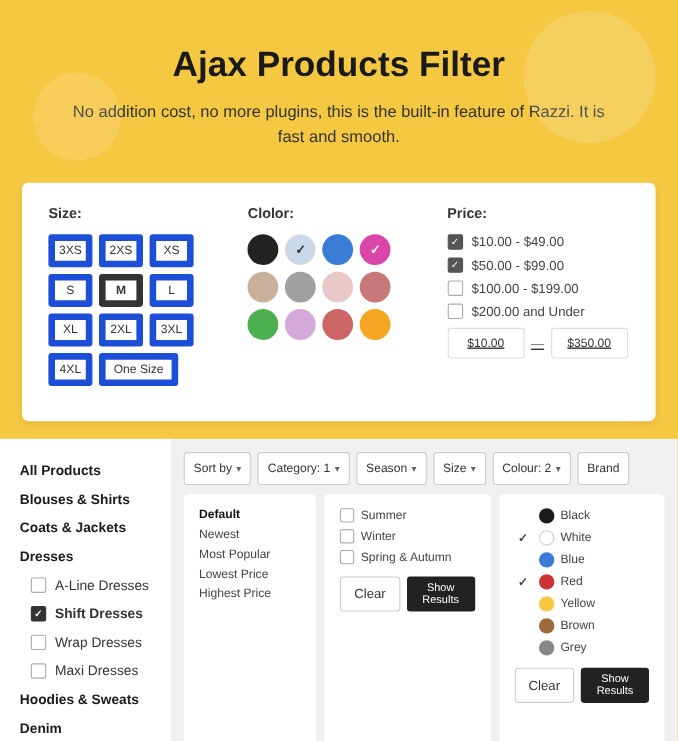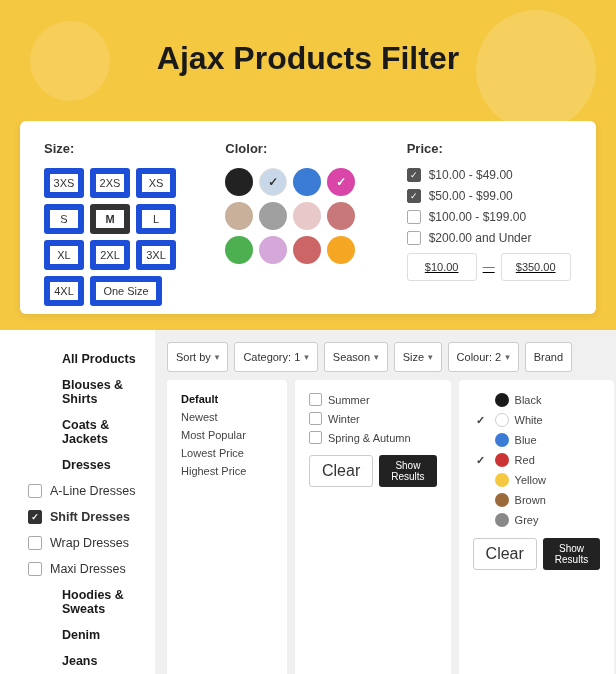--- a/index.html
+++ b/index.html
@@ -45,21 +45,21 @@
       border-radius: 50%;
       background: rgba(255,255,255,0.12);
       bottom: 20px; left: 30px;
     }
 
     
     .filter-card {
       background: #fff;
       margin: 0 20px 16px;
       border-radius: 6px;
-      padding: 20px 24px 8px;
+      padding: 20px 24px 32px;
       box-shadow: 0 2px 8px rgba(0,0,0,0.08);
     }
     .filter-grid {
       display: grid;
       grid-template-columns: 1fr 1fr 1fr;
       gap: 16px;
     }
     .filter-section-label {
       font-size: 13px;
       font-weight: 600;
@@ -177,21 +177,20 @@
     }
     .sidebar-item {
       padding: 6px 18px;
       font-size: 12.5px;
       color: #333;
       cursor: pointer;
     }
     .sidebar-item.parent {
       font-weight: 600;
       color: #1a1a1a;
-      margin-left: 44px;
     }
     .sidebar-item.sub {
       padding-left: 28px;
       display: flex;
       align-items: center;
       gap: 8px;
     }
     .sidebar-item.sub.active {
       font-weight: 700;
     }
@@ -285,21 +284,21 @@
     .panel-footer {
       display: flex;
       gap: 6px;
       margin-top: 8px;
     }
     .btn-clear {
       padding: 5px 12px;
       background: #fff;
       border: 1px solid #ccc;
       border-radius: 3px;
-      font-size: 16px;
+      font-size: 12px;
       cursor: pointer;
       color: #333;
     }
     .btn-show {
       padding: 5px 12px;
       background: #222;
       color: #fff;
       border: none;
       border-radius: 3px;
       font-size: 10px;
@@ -325,20 +324,22 @@
       width: 14px; height: 14px;
       border-radius: 50%;
       flex-shrink: 0;
     }
   </style>
 </head>
 <body>
 
 <div class="hero">
   <h1 class="hero-title">Ajax Products Filter</h1>
+  <p class="hero-subtitle">No addition cost, no more plugins, this is the built-in
+feature of Razzi. It is fast and smooth.</p>
 </div>
 
 <div class="filter-card">
   <div class="filter-grid">
 
     <div>
       <div class="filter-section-label">Size:</div>
       <div class="size-grid" id="size-grid">
           <button class="size-btn">3XS</button>
           <button class="size-btn">2XS</button>

